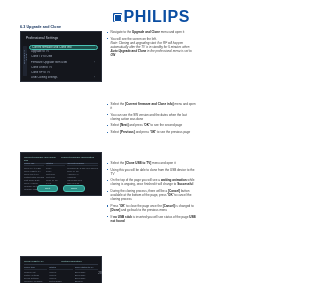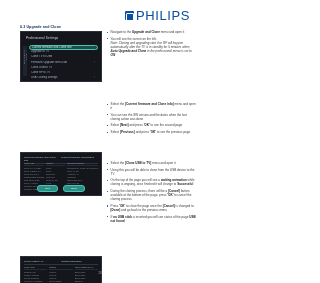--- a/index.html
+++ b/index.html
@@ -19,21 +19,21 @@
   }
   .brand-shield{
     width:9px;height:9px;background:#0b4ea2;border-radius:1px;
     position:relative;flex:0 0 auto;
   }
   .brand-shield:after{
     content:"";position:absolute;left:1.5px;top:1.5px;
     width:6px;height:6px;border:1px solid #fff;border-radius:1px;
   }
   .brand-word{
-    font-size:13px;font-weight:normal;color:#0b4ea2;
+    font-size:16px;font-weight:bold;color:#0b4ea2;
     letter-spacing:.6px;line-height:1;
   }
 
   .sec-title{
     position:absolute;left:20px;top:24.5px;
     font-size:3.6px;font-weight:bold;color:#0b2a57;
     letter-spacing:.1px;
   }
 
   

